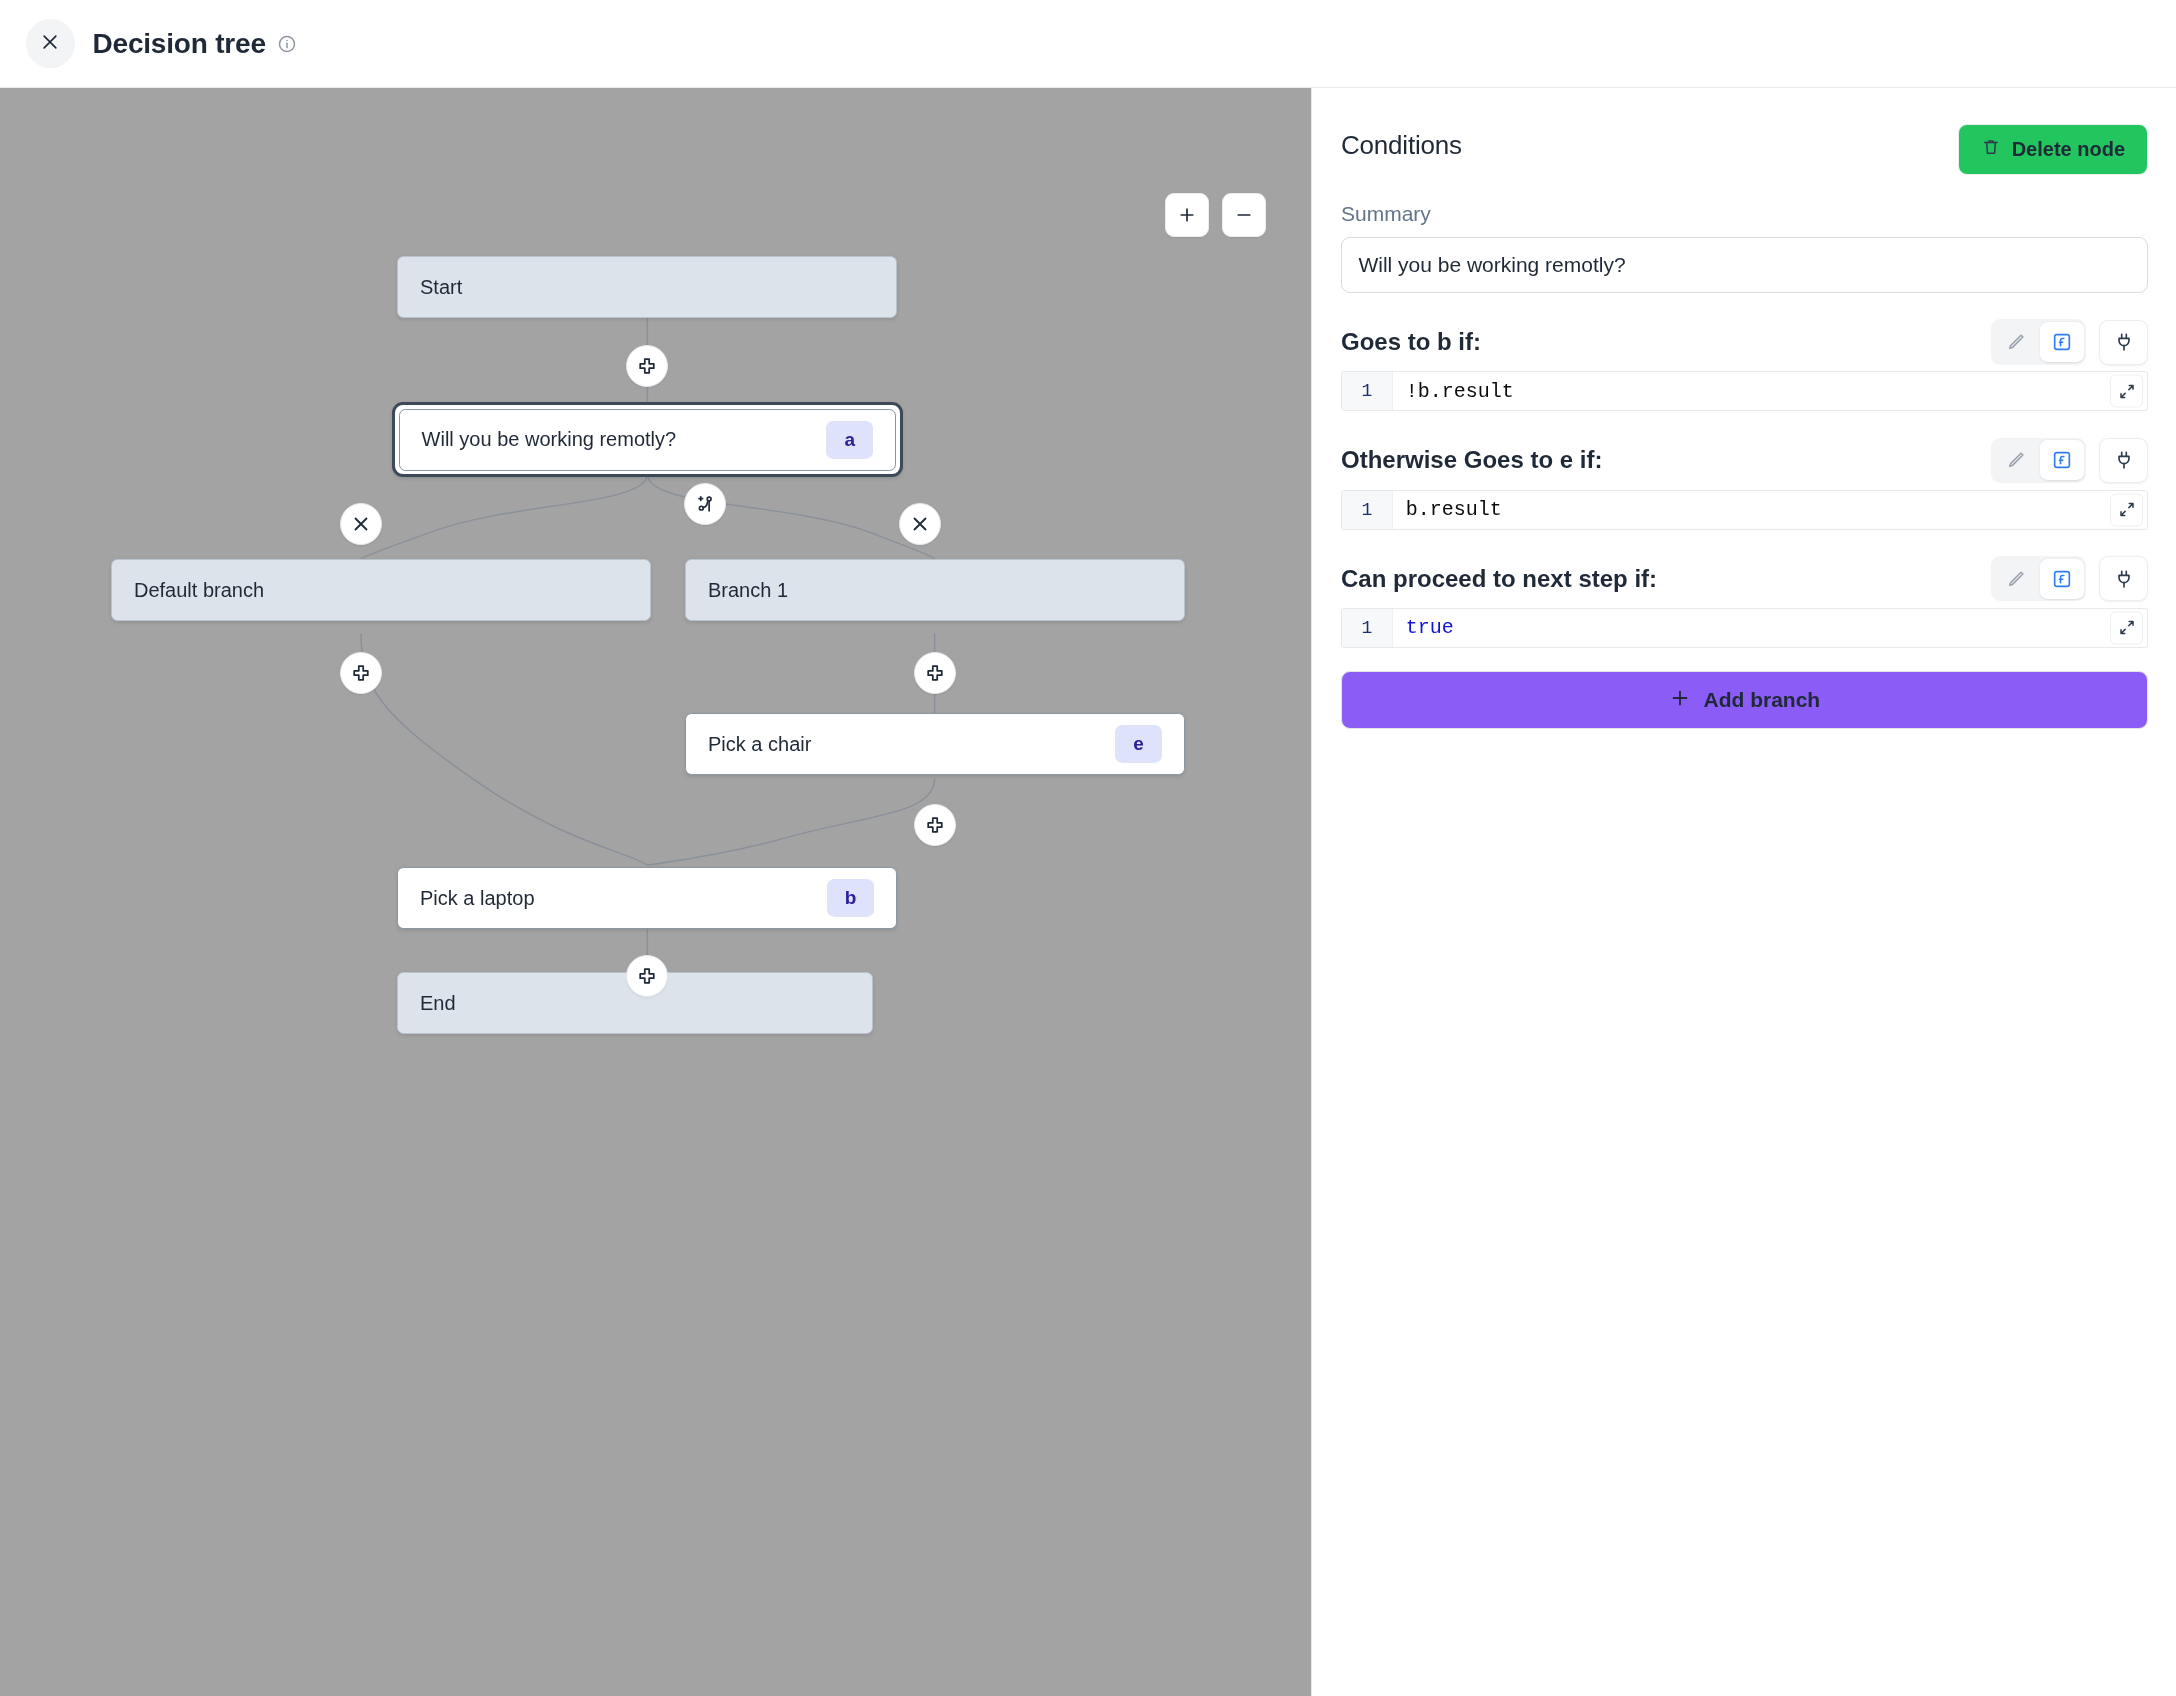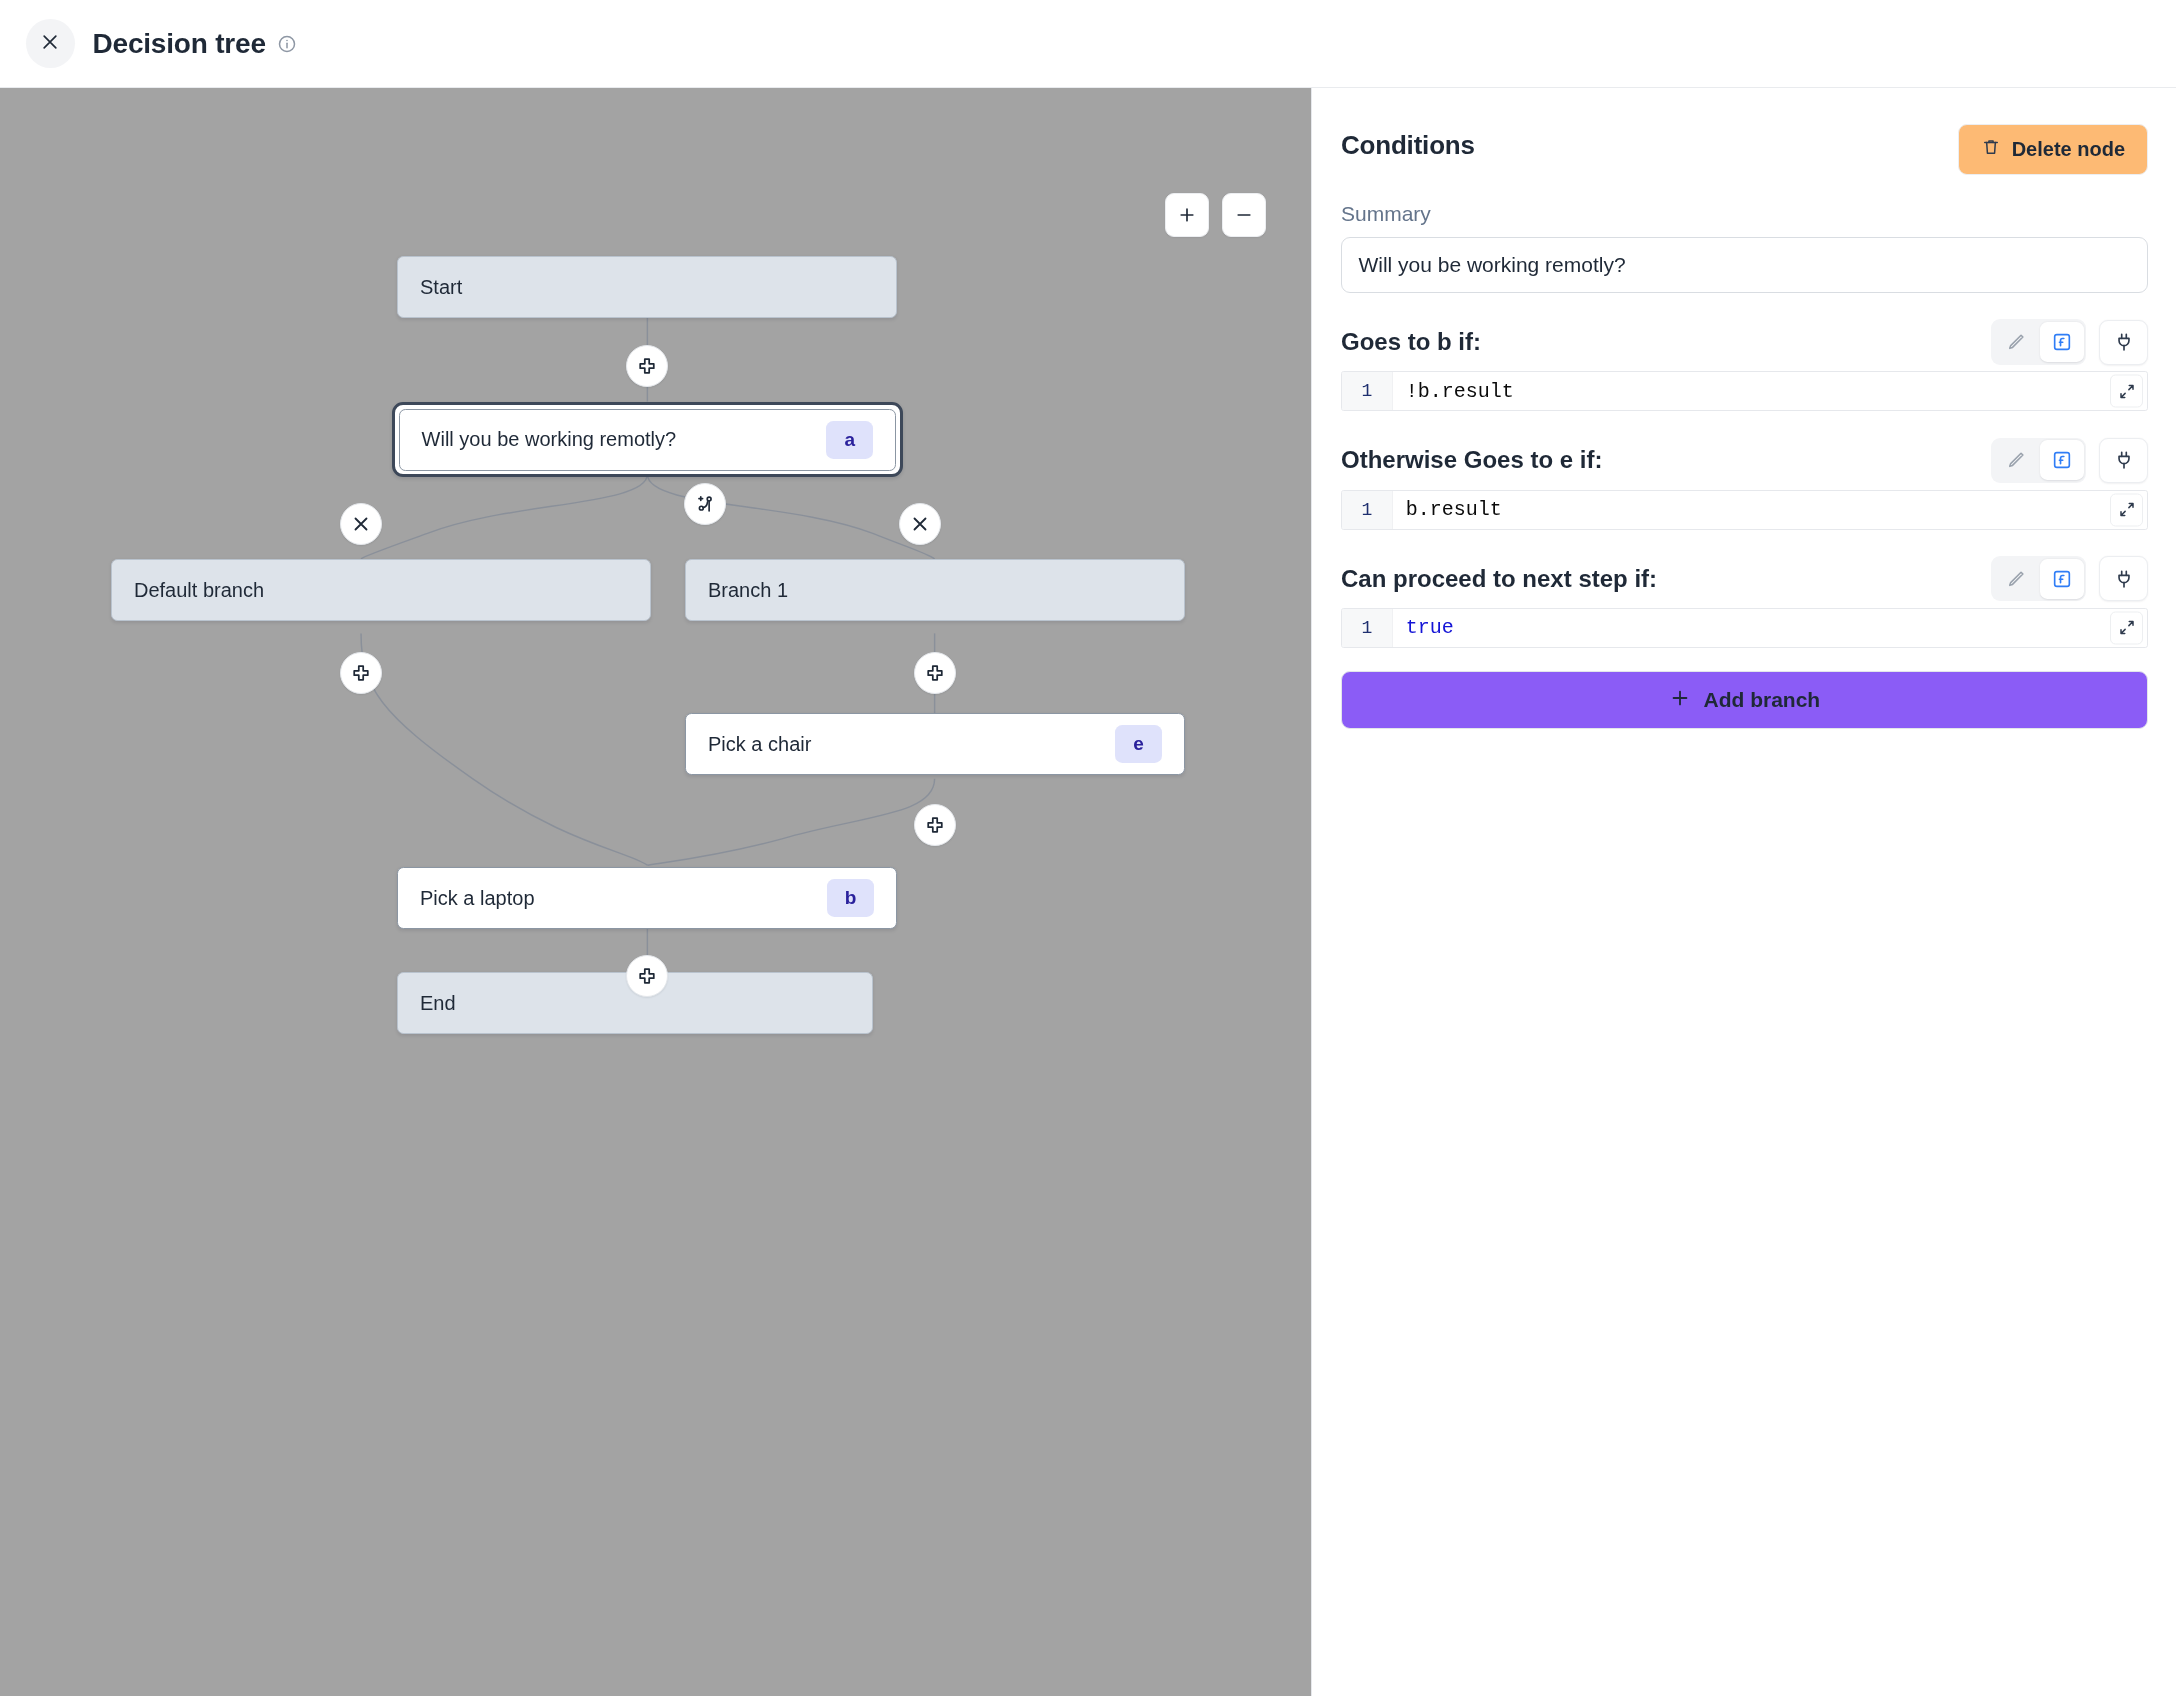--- a/index.html
+++ b/index.html
@@ -148,27 +148,27 @@
     height: 100%;
     background: #ffffff;
     padding: 36px 29px 0 29px;
     overflow: hidden;
   }
   .panel-head {
     display: flex; align-items: flex-start; justify-content: space-between;
     margin-bottom: 27px;
   }
   .panel-title {
-    font-size: 26px; font-weight: 700; color: #1f2937;
+    font-size: 26px; font-weight: 400; color: #1f2937;
     letter-spacing: -0.2px;
     padding-top: 5.5px;
   }
   .delete-btn {
     display: flex; align-items: center; gap: 11px;
-    background: #fdba74;
+    background: #22c55e;
     border: 0.9px solid #eceef1;
     border-radius: 9px;
     height: 51px;
     padding: 0 22px;
     font-size: 20px;
     font-weight: 700;
     color: #1f2937;
     cursor: pointer;
     font-family: inherit;
   }

